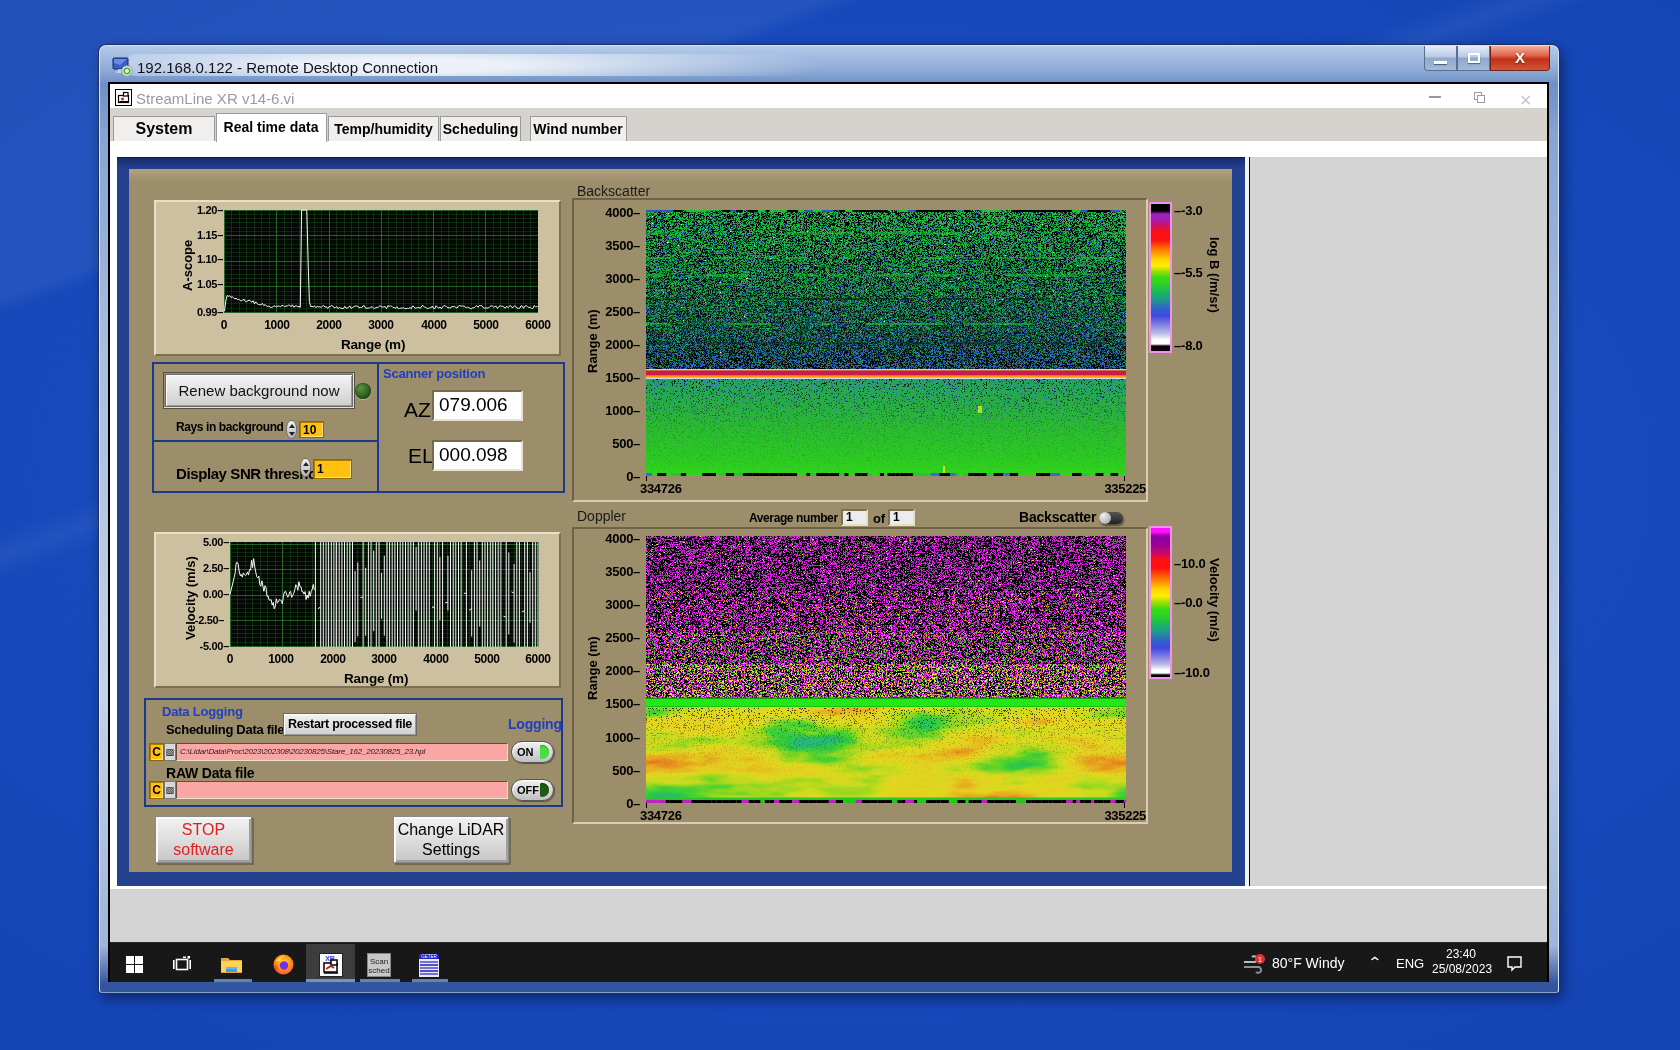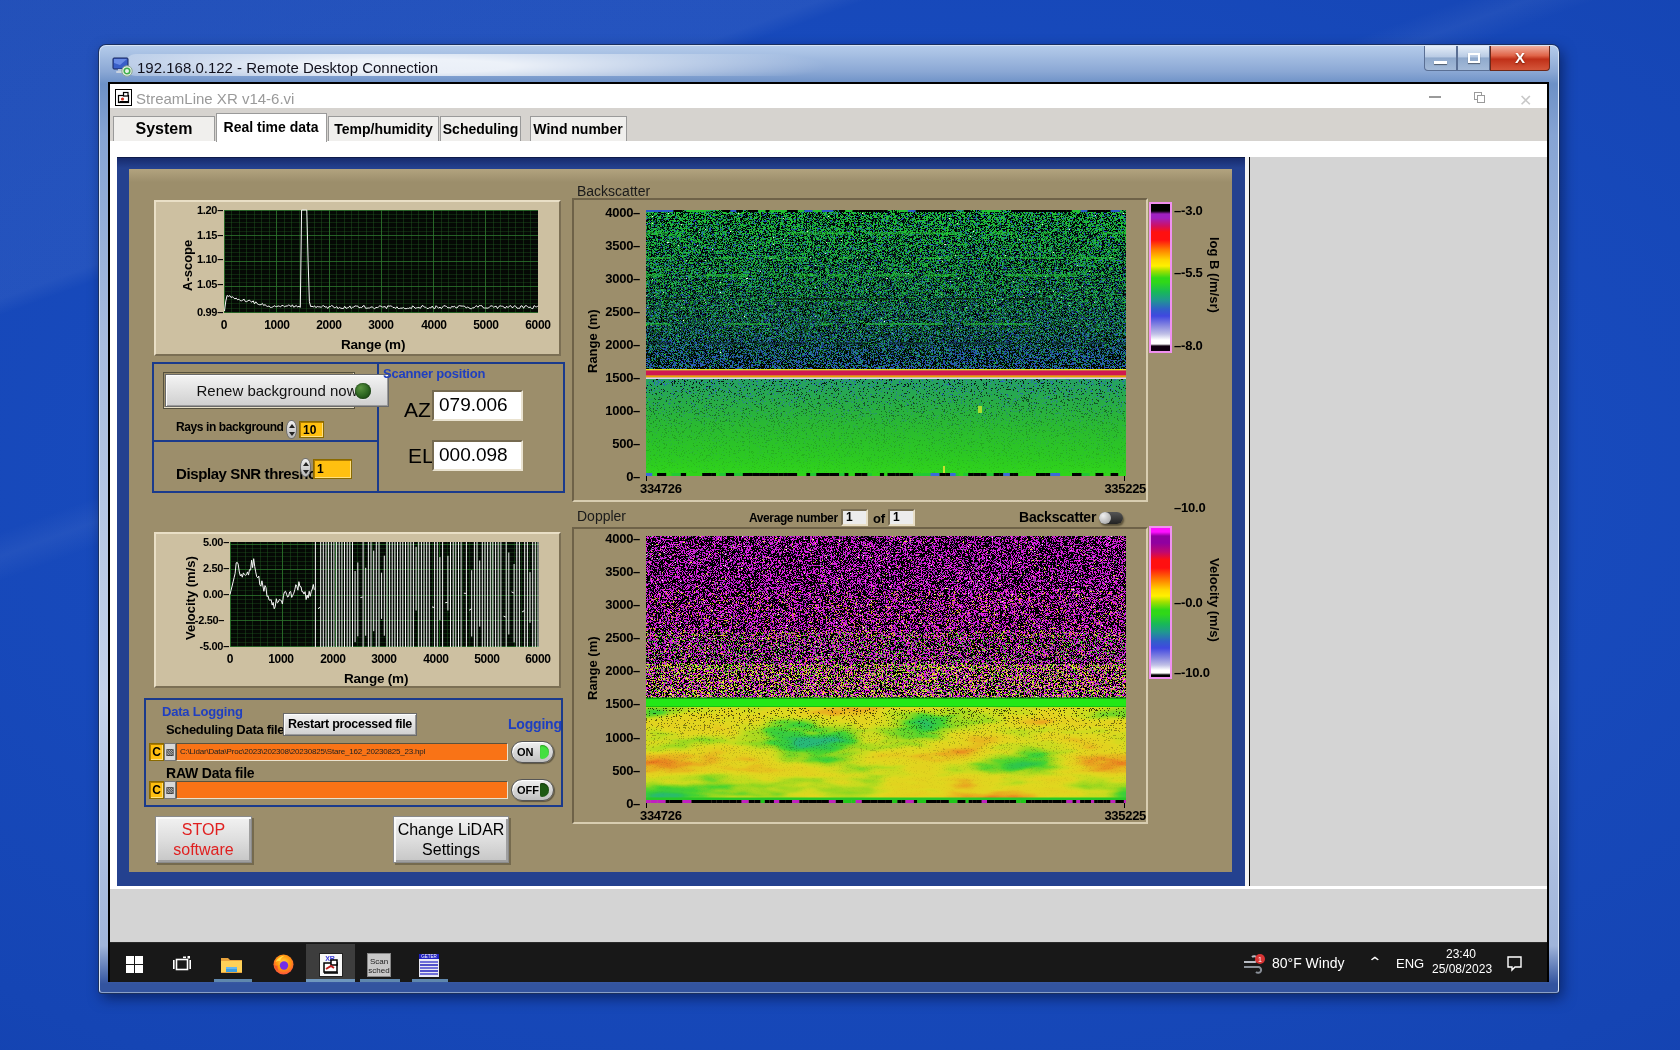--- a/index.html
+++ b/index.html
@@ -11,21 +11,21 @@
 .lbl{font-weight:bold;font-size:13px;color:#000;white-space:nowrap;letter-spacing:-0.2px}
 .tk{font-weight:bold;font-size:11px;color:#000;white-space:nowrap;letter-spacing:-0.3px}
 .blue{color:#1f3fc0}
 .btn{background:linear-gradient(#f4f4f4,#e3e3e3 45%,#cfcfcf);border:1px solid #6a6a6a;
  box-shadow:inset 1px 1px 0 #fdfdfd, inset -1px -1px 0 #9a9a9a;}
 .btn2{background:linear-gradient(#f2f2f2,#dedede 50%,#c6c6c6);border:1px solid #8a8a8a;
  box-shadow:inset 2px 2px 0 #fafafa, inset -2px -2px 0 #9f9f9f, 2px 2px 0 rgba(70,62,44,0.45);}
 .amb{background:#ffc010;border:1px solid #8a6a00;box-shadow:inset 1px 1px 0 #b07c00, inset -1px -1px 0 #ffe080;
  font-weight:bold;font-size:12px;color:#000;padding-left:3px;line-height:16px}
 .wfield{background:#fff;border-top:2px solid #756a50;border-left:2px solid #756a50;border-bottom:2px solid #e9e2cf;border-right:2px solid #e9e2cf;}
-.pfield{background:#f97316;border-top:1px solid #5a523e;border-left:1px solid #5a523e;border-bottom:1px solid #e9e2cf;border-right:1px solid #e9e2cf;}
+.pfield{background:#fca5a5;border-top:1px solid #5a523e;border-left:1px solid #5a523e;border-bottom:1px solid #e9e2cf;border-right:1px solid #e9e2cf;font-style:italic;}
 .vlabL{transform-origin:0 0;transform:rotate(-90deg);font-weight:bold;font-size:13px;white-space:nowrap}
 .vlabR{transform-origin:0 0;transform:rotate(90deg);font-weight:bold;font-size:13px;white-space:nowrap}
 .cell{image-rendering:pixelated}
 </style></head>
 <body>
 
 <div class="ab" style="left:99px;top:45px;width:1460px;height:948px;border-radius:7px 7px 3px 3px;
 background:linear-gradient(#b4cbea,#8aa7d4 26px,#6c90c6 38px,#86a4d4 90px,#a8bcdf 300px,#c4d2ea 650px,#9fb4da 900px,#33549f 938px);
 box-shadow:0 0 0 1px #1a3060, 3px 5px 14px rgba(0,10,40,0.55);border:1px solid #d8e4f4;border-bottom-color:#8aa0c8"></div>
 <div class="ab" style="left:125px;top:54px;width:740px;height:22px;border-radius:11px;background:radial-gradient(58% 130% at 38% 55%, rgba(255,255,255,0.82) 25%, rgba(255,255,255,0) 98%)"></div>
@@ -89,21 +89,21 @@
 <div class="tk ab" style="left:309px;top:318px;width:40px;text-align:center;font-size:12px">2000</div>
 <div class="tk ab" style="left:361px;top:318px;width:40px;text-align:center;font-size:12px">3000</div>
 <div class="tk ab" style="left:414px;top:318px;width:40px;text-align:center;font-size:12px">4000</div>
 <div class="tk ab" style="left:466px;top:318px;width:40px;text-align:center;font-size:12px">5000</div>
 <div class="tk ab" style="left:518px;top:318px;width:40px;text-align:center;font-size:12px">6000</div>
 <div class="lbl ab" style="left:341px;top:337px;font-size:13.5px">Range (m)</div>
 <div class="ab" style="left:152px;top:362px;width:227px;height:131px;border:2px solid #1a3a8c"></div>
 <div class="ab" style="left:152px;top:440px;width:227px;height:2px;background:#1a3a8c"></div>
 <div class="ab" style="left:379px;top:362px;width:186px;height:131px;border:2px solid #1a3a8c;border-left:none"></div>
 <div class="ab" style="left:163px;top:372px;width:192px;height:37px;border:1px solid #55503c;box-shadow:inset -1px -1px 0 #e8e0c8"></div>
-<div class="btn ab" style="left:165px;top:374px;width:224px;height:33px;font-size:15px;text-align:center;line-height:31px;color:#111">Renew background now</div>
+<div class="btn ab" style="left:165px;top:374px;width:188px;height:33px;font-size:15px;text-align:center;line-height:31px;color:#111">Renew background now</div>
 <div class="ab" style="left:355px;top:383px;width:16px;height:16px;border-radius:50%;
 background:radial-gradient(circle at 35% 30%, #5a9440, #2c6420 55%, #1a3e12);box-shadow:0 1px 1px rgba(255,255,255,0.4), inset 0 0 2px #102a0c"></div>
 <div class="lbl ab" style="left:176px;top:420px;font-size:12px;letter-spacing:-0.4px">Rays in background</div>
 <div class="ab" style="left:286px;top:420px;width:11px;height:19px;background:linear-gradient(#f0f0f0,#b8b8b8);border:1px solid #707070;border-radius:5px/9px">
     <div class="ab" style="left:2px;top:3px;width:0;height:0;border-left:3px solid transparent;border-right:3px solid transparent;border-bottom:4px solid #222"></div>
     <div class="ab" style="left:2px;top:11px;width:0;height:0;border-left:3px solid transparent;border-right:3px solid transparent;border-top:4px solid #222"></div>
   </div>
 <div class="amb ab" style="left:299px;top:421px;width:25px;height:17px">10</div>
 <div class="lbl ab" style="left:176px;top:465px;font-size:15px;letter-spacing:-0.4px">Display SNR threshold</div>
 <div class="ab" style="left:300px;top:458px;width:11px;height:19px;background:linear-gradient(#f0f0f0,#b8b8b8);border:1px solid #707070;border-radius:5px/9px">
@@ -658,21 +658,21 @@
 <div class="tk ab" style="left:598px;top:730px;width:42px;text-align:right;font-size:13px">1000–</div>
 <div class="tk ab" style="left:598px;top:763px;width:42px;text-align:right;font-size:13px">500–</div>
 <div class="tk ab" style="left:598px;top:796px;width:42px;text-align:right;font-size:13px">0–</div>
 <div class="vlabL ab" style="left:585px;top:700px;color:#000">Range (m)</div>
 <div class="tk ab" style="left:640px;top:808px;font-size:13px">334726</div>
 <div class="tk ab" style="left:1082px;top:808px;width:64px;text-align:right;font-size:13px">335225</div>
 <div class="ab" style="left:646px;top:803px;width:1px;height:5px;background:#000"></div>
 <div class="ab" style="left:1124px;top:803px;width:1px;height:5px;background:#000"></div>
 <div class="ab" style="left:1149px;top:526px;width:23px;height:153px;border:2px solid #f090f0;background:
 linear-gradient(#ff10ff 0 4px, #9000a0 8px 15px, #c00870 24px, #ff1010 32px 40px, #ff8000 52px, #ffd800 62px, #fff000 68px, #a0e000 74px, #30d818 82px 86px, #18b858 96px, #209890 104px, #3060c8 113px, #4048e0 120px, #8a8ae0 130px, #c0c0e6 137px, #fff 142px 145px, #000 147px 149px)"></div>
-<div class="lbl ab" style="left:1174px;top:500px">–10.0</div>
+<div class="lbl ab" style="left:1174px;top:556px">–10.0</div>
 <div class="lbl ab" style="left:1174px;top:595px">–-0.0</div>
 <div class="lbl ab" style="left:1174px;top:665px">–-10.0</div>
 <div class="vlabR ab" style="left:1222px;top:558px;color:#000">Velocity (m/s)</div>
 <div class="ab" style="left:110px;top:942px;width:1437px;height:40px;background:#181818;border-top:1px solid #2a2a2a"></div>
 <svg class="ab" style="left:126px;top:956px" width="17" height="17" viewBox="0 0 17 17">
 <rect x="0" y="0" width="8" height="8" fill="#fff"></rect>
     <rect x="9" y="0" width="8" height="8" fill="#fff"></rect>
 <rect x="0" y="9" width="8" height="8" fill="#fff"></rect>
     <rect x="9" y="9" width="8" height="8" fill="#fff"></rect>
   </svg>

